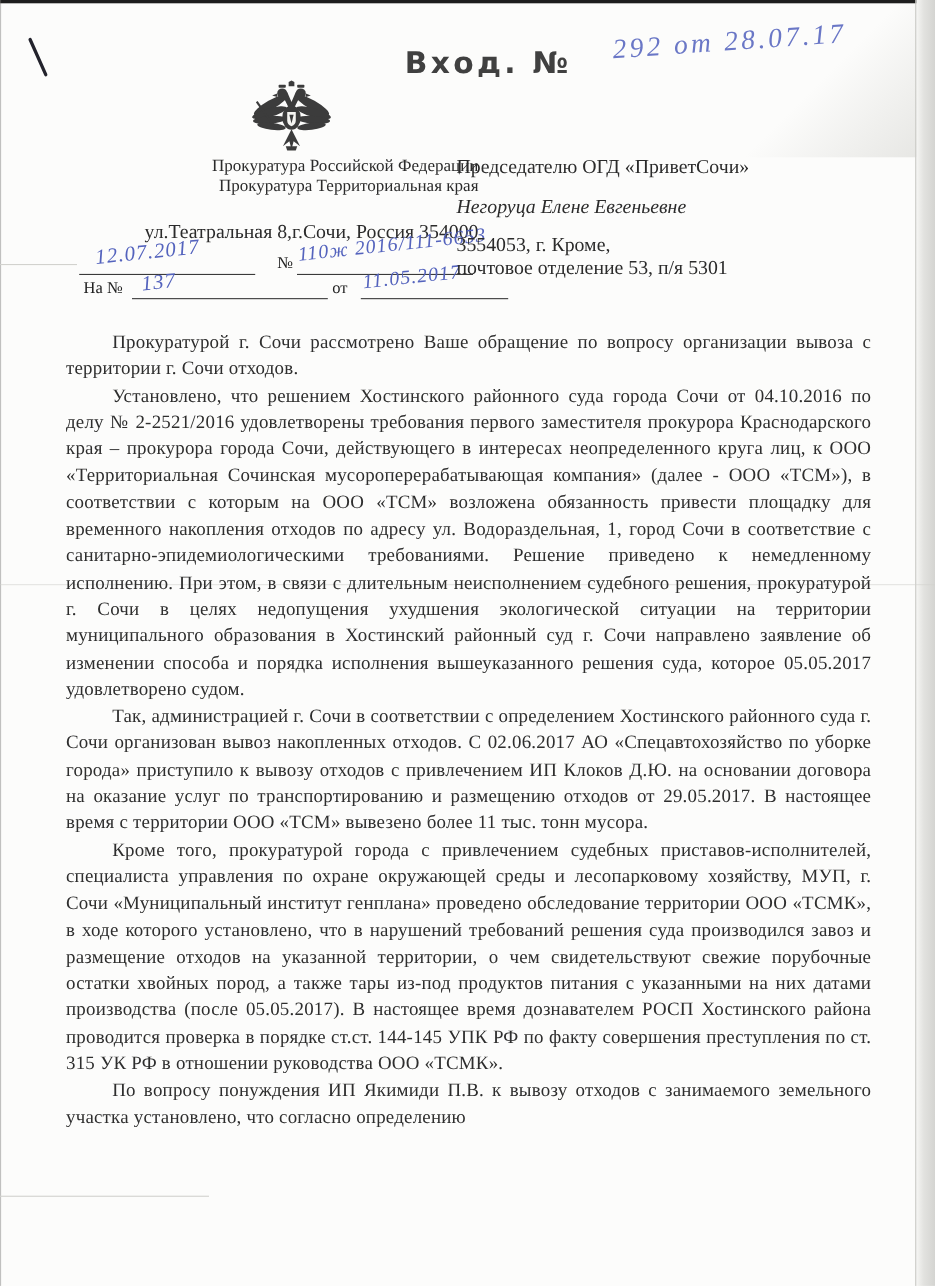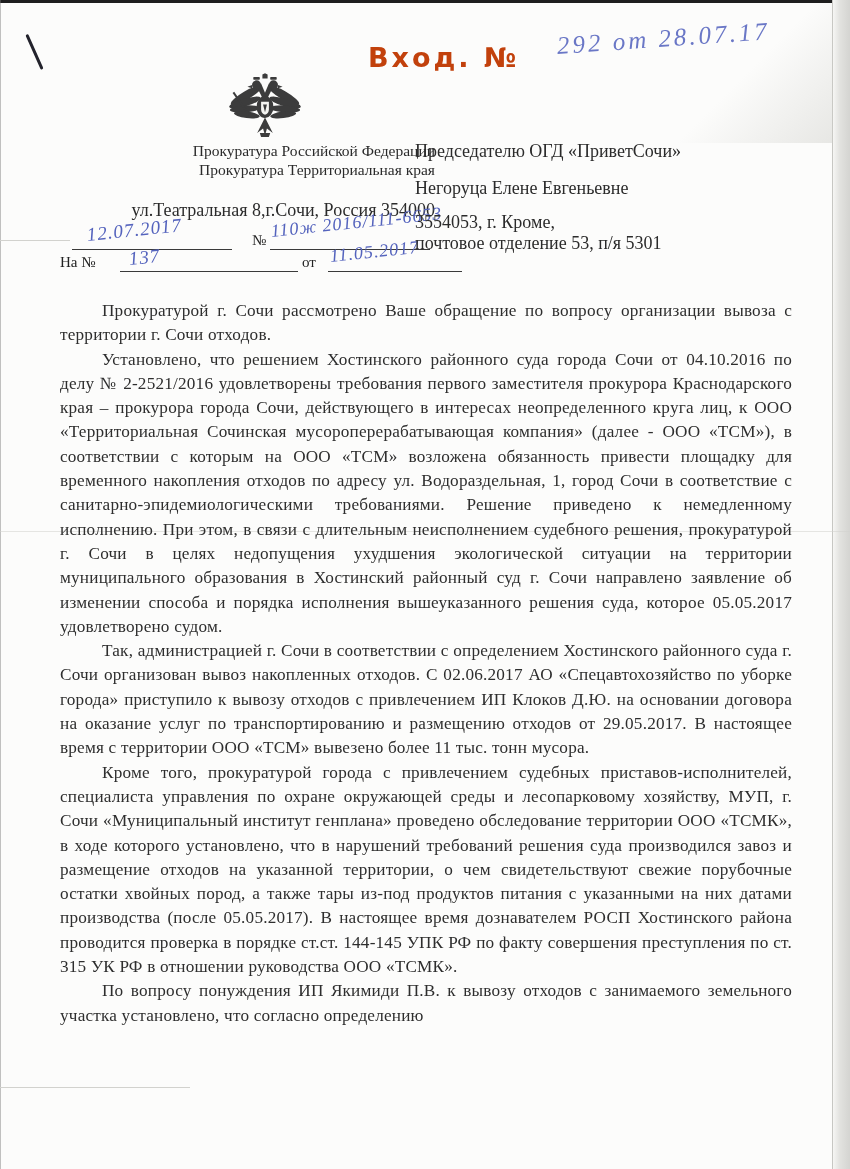--- a/index.html
+++ b/index.html
@@ -19,38 +19,38 @@
     background:linear-gradient(135deg,rgba(210,210,206,0) 55%,rgba(205,205,200,.45) 100%);}
   .pen-stroke{position:absolute;left:33px;top:33px;width:2.5px;height:38px;background:#23232c;
     border-radius:2px;transform:rotate(-24deg);}
   .crease{position:absolute;height:1px;background:#d2d2ce;}
   .crease.c1{top:240px;left:0;width:70px;}
   .crease.c2{top:531px;left:0;width:850px;opacity:.55;}
   .crease.c3{top:1087px;left:0;width:190px;}
   
   .stamp{position:absolute;left:368px;top:42px;
     font-family:"DejaVu Sans", sans-serif;font-weight:600;font-size:27px;
-    letter-spacing:3px;color:#c2410c;}
+    letter-spacing:3px;color:#404040;}
   .hw{font-style:italic;color:#5463bd;white-space:nowrap;}
   .hw-top{position:absolute;left:558px;top:32px;font-size:25px;letter-spacing:3px;
     color:#6a77c6;transform:rotate(-4deg);transform-origin:left bottom;}
   
   .emblem{position:absolute;left:226px;top:72px;}
   .letterhead{position:absolute;left:95px;top:142px;width:340px;text-align:right;}
   .org-line{font-size:15.5px;line-height:18.5px;}
   .org-line.bold{font-weight:bold;font-size:16.5px;margin-top:2px;}
   .address{margin-top:24px;font-size:18px;line-height:15px;}
   
   .ref-label{position:absolute;font-size:15px;color:#222;}
   .ref-line{position:absolute;height:0;border-bottom:1.4px solid #3a3a3a;}
   .hw-ref{position:absolute;font-size:19px;transform:rotate(-6deg);transform-origin:left bottom;letter-spacing:1px;}
   
   .recipient{position:absolute;left:415px;top:141px;width:400px;font-size:18px;}
   .recipient .r1{margin:0 0 16px 0;}
-  .recipient .r2{margin:0 0 13px 0;}
+  .recipient .r2{margin:0 0 13px 0;font-style:italic;}
   .recipient .r3{margin:0;line-height:21px;}
   .recipient .r4{margin:0;line-height:21px;}
   
   .body-text{position:absolute;left:60px;top:299px;width:732px;
     font-size:17.2px;line-height:24.3px;text-align:justify;letter-spacing:.2px;color:#2e2e2e;}
   .body-text p{margin:0;text-indent:42px;}
 </style>
 </head>
 <body>
 
@@ -111,21 +111,21 @@
     <div>ул.Театральная 8,г.Сочи, Россия 354000</div>
   </div>
 </div>
 
 <span class="hw hw-ref" style="left:88px;top:224px;">12.07.2017</span>
 <div class="ref-line" style="left:72px;top:249px;width:160px;"></div>
 <span class="ref-label" style="left:252px;top:232px;">№</span>
 <div class="ref-line" style="left:270px;top:249px;width:160px;"></div>
 <span class="hw hw-ref" style="left:272px;top:221px;font-size:18px;">110ж 2016/111-6653</span>
 
-<span class="ref-label" style="left:60px;top:254px;">На №</span>
+<span class="ref-label" style="left:76px;top:254px;">На №</span>
 <div class="ref-line" style="left:120px;top:271px;width:178px;"></div>
 <span class="hw hw-ref" style="left:130px;top:248px;">137</span>
 <span class="ref-label" style="left:302px;top:254px;">от</span>
 <div class="ref-line" style="left:328px;top:271px;width:134px;"></div>
 <span class="hw hw-ref" style="left:331px;top:246px;font-size:18px;">11.05.2017</span>
 
 <div class="recipient">
   <p class="r1">Председателю ОГД «ПриветСочи»</p>
   <p class="r2">Негоруца Елене Евгеньевне</p>
   <p class="r3">3554053, г. Кроме,</p>

